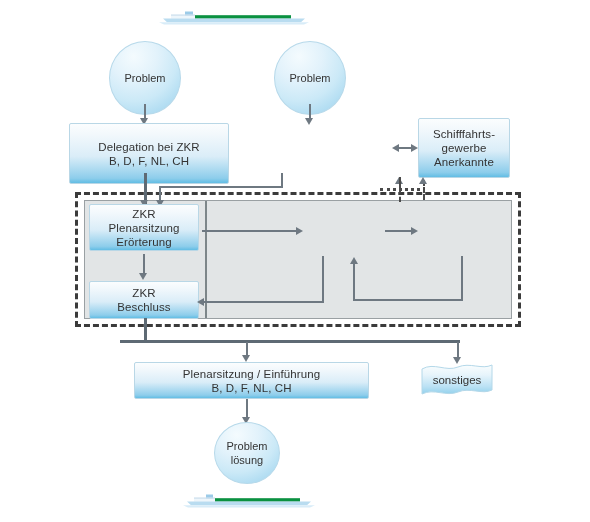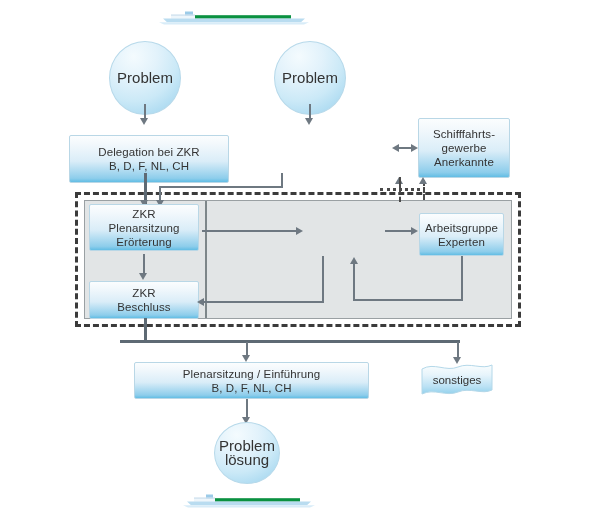--- a/index.html
+++ b/index.html
@@ -23,21 +23,21 @@
   }
   .node .lbl{display:block;padding:0 3px;white-space:pre-line;}
 
   
   .ellipse{
     position:absolute;border-radius:50%;
     background:radial-gradient(ellipse 120% 120% at 34% 20%,
                #f4fbfe 0%,#e2f2fb 28%,#cbe9f7 52%,#a7d8f0 76%,#7cc5e8 100%);
     border:1px solid #b7d9ea;
     display:flex;align-items:center;justify-content:center;
-    text-align:center;font-size:15px;line-height:14px;color:#333;
+    text-align:center;font-size:11px;line-height:14px;color:#333;
     box-sizing:border-box;
   }
 
   
   .dashed-frame{
     position:absolute;
     border:3px dashed #3b3b3b;
     box-sizing:border-box;
     background:transparent;
   }
@@ -97,21 +97,21 @@
   </div>
   <div class="ellipse" style="left:274px;top:41px;width:72px;height:74px;">
     <span class="lbl">Problem</span>
   </div>
 
   <div class="ln v" style="left:144px;top:104px;height:16px;"></div>
   <div class="arrowhead ah-down" style="left:140px;top:118px;"></div>
   <div class="ln v" style="left:309px;top:104px;height:16px;"></div>
   <div class="arrowhead ah-down" style="left:305px;top:118px;"></div>
 
-  <div class="node" style="left:69px;top:123px;width:160px;height:48px;margin-top:12px;">
+  <div class="node" style="left:69px;top:123px;width:160px;height:61px;">
     <span class="lbl">Delegation bei ZKR
 B, D, F, NL, CH</span>
   </div>
 
 
   <div class="node" style="left:418px;top:118px;width:92px;height:60px;">
     <span class="lbl">Schifffahrts-
 gewerbe
 Anerkannte</span>
   </div>
@@ -146,24 +146,20 @@
 Plenarsitzung
 Erörterung</span>
   </div>
 
   <div class="node" style="left:89px;top:281px;width:110px;height:38px;">
     <span class="lbl">ZKR
 Beschluss</span>
   </div>
 
 
-  <div class="node" style="left:419px;top:213px;width:85px;height:43px;">
-    <span class="lbl">Arbeitsgruppe
-Experten</span>
-  </div>
 
   <div class="ln v" style="left:143px;top:254px;height:20px;"></div>
   <div class="arrowhead ah-down" style="left:139px;top:273px;"></div>
 
   <div class="ln h" style="left:202px;top:230px;width:94px;"></div>
   <div class="arrowhead ah-right" style="left:296px;top:227px;"></div>
 
   <div class="ln h" style="left:385px;top:230px;width:27px;"></div>
   <div class="arrowhead ah-right" style="left:411px;top:227px;"></div>
 

